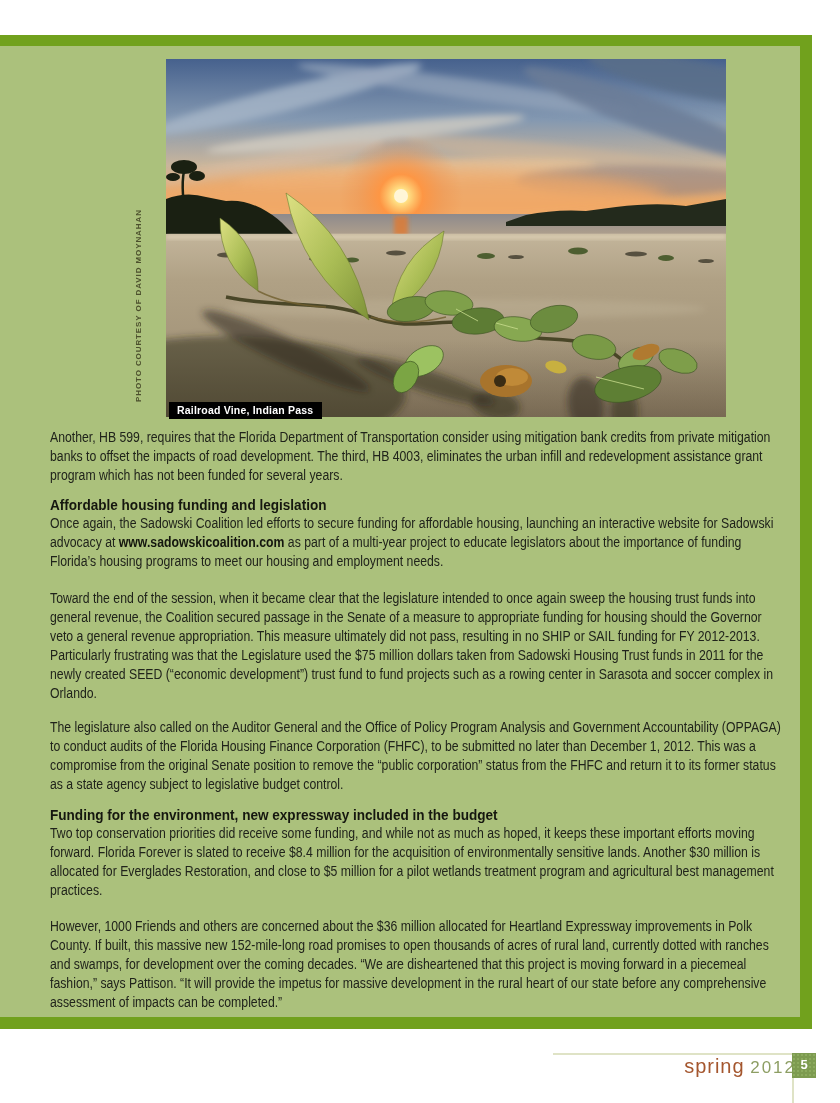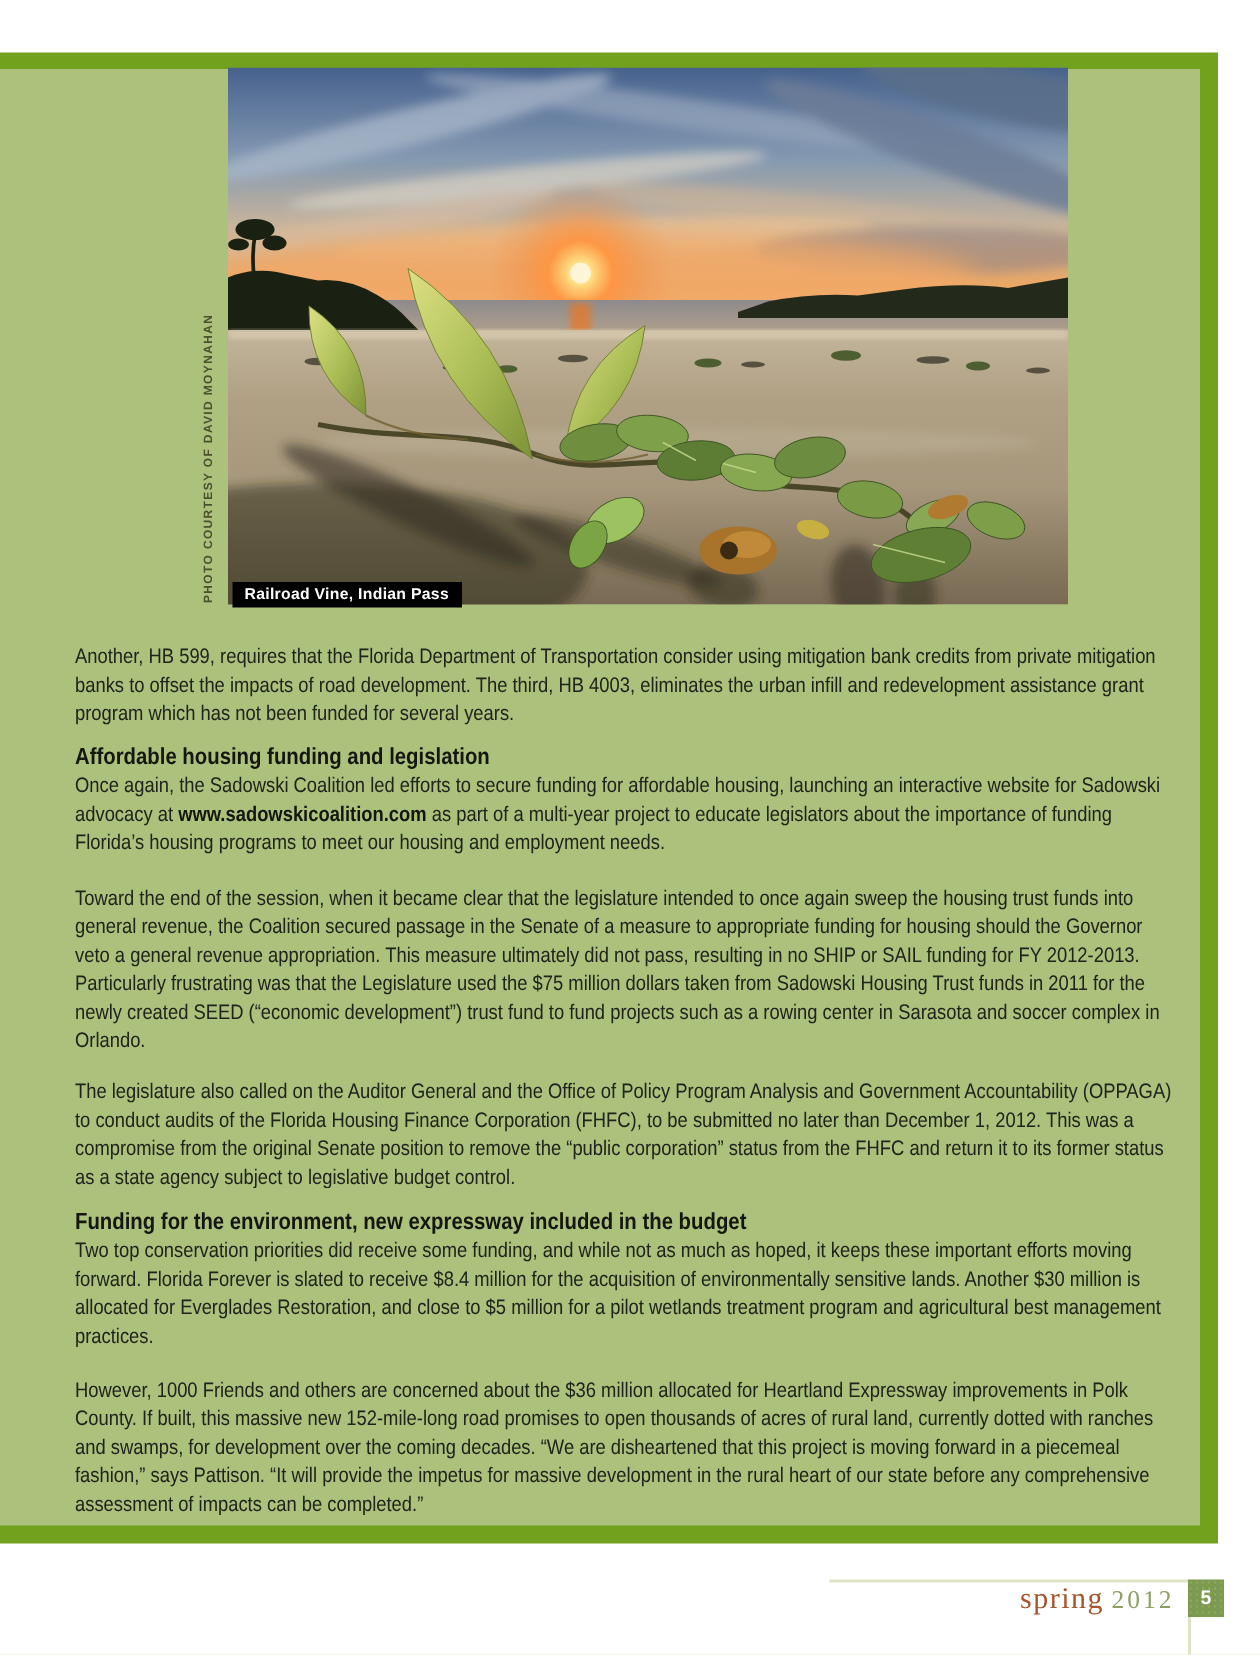--- a/index.html
+++ b/index.html
@@ -4,21 +4,21 @@
 <style>
   html,body{margin:0;padding:0;background:#ffffff;}
   .canvas{position:relative;width:840px;height:1103px;background:#ffffff;overflow:hidden;
           font-family:"Liberation Sans",sans-serif;}
 
   
   .frame{position:absolute;left:0;top:35px;width:812px;height:994px;background:#71a11d;}
   .pagebg{position:absolute;left:0;top:46px;width:800px;height:971px;background:#abc17c;}
 
   
-  .photo{position:absolute;left:152px;top:45px;width:560px;height:358px;margin:0;}
+  .photo{position:absolute;left:152px;top:45px;width:560px;height:358px;margin:14px;}
   .photo svg{display:block;}
   .caption{position:absolute;left:3px;top:343px;height:15px;line-height:15px;
            background:#000;color:#fff;font-weight:bold;font-size:10.5px;
            padding:1px 9px 1px 8px;letter-spacing:.2px;white-space:nowrap;}
 
   
   .credit{position:absolute;left:134px;top:222px;height:180px;width:13px;
           writing-mode:vertical-rl;transform:rotate(180deg);
           font-size:8px;font-weight:bold;letter-spacing:.9px;color:#4c502d;
           white-space:nowrap;}
@@ -27,21 +27,21 @@
   .article{position:absolute;left:50px;top:0;width:840px;height:1103px;}
   .cond{position:absolute;left:0;margin:0;width:838px;
         transform:scaleX(0.875);transform-origin:0 0;}
   .body{font-size:14px;line-height:19px;color:#20231b;}
   .head{font-size:15.5px;line-height:19px;font-weight:bold;color:#15170f;}
   .body strong{font-weight:bold;color:#14160e;}
 
   
   .f-hline{position:absolute;left:553px;top:1053px;width:239px;height:2px;background:#dfe3c6;}
   .f-vline{position:absolute;left:792px;top:1078px;width:2px;height:25px;background:#dfe3c6;}
-  .seasonline{position:absolute;top:1055px;right:57px;font-family:Liberation Serif, serif;
+  .seasonline{position:absolute;top:1055px;right:44px;font-family:Liberation Sans, sans-serif;
               font-size:20px;line-height:22px;white-space:nowrap;}
   .season{color:#a4562e;letter-spacing:1px;}
   .year{color:#8d9e63;font-size:17px;letter-spacing:2px;}
   .pagenum{position:absolute;left:792px;top:1053px;width:24px;height:25px;
            background:#7d9b50;background-image:radial-gradient(#8cab5e 1px,transparent 1px);
            background-size:4px 4px;color:#fff;font-weight:bold;font-size:13px;
            text-align:center;line-height:24px;}
 </style>
 </head>
 <body>

